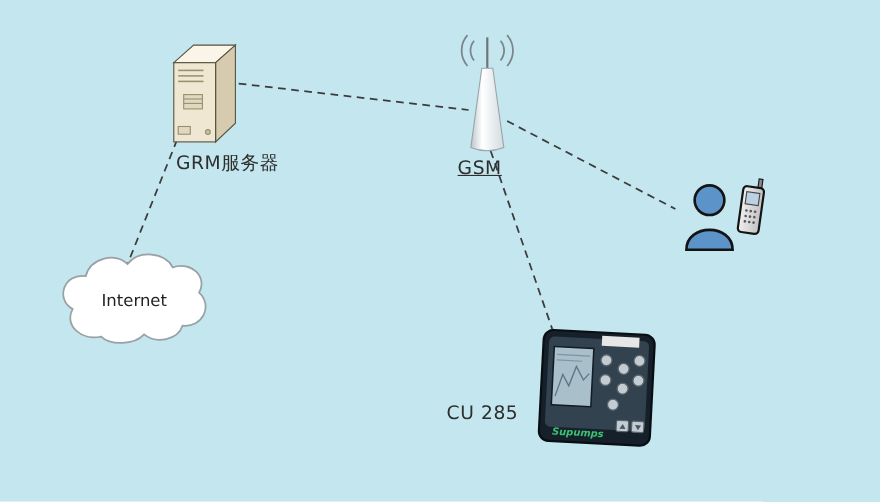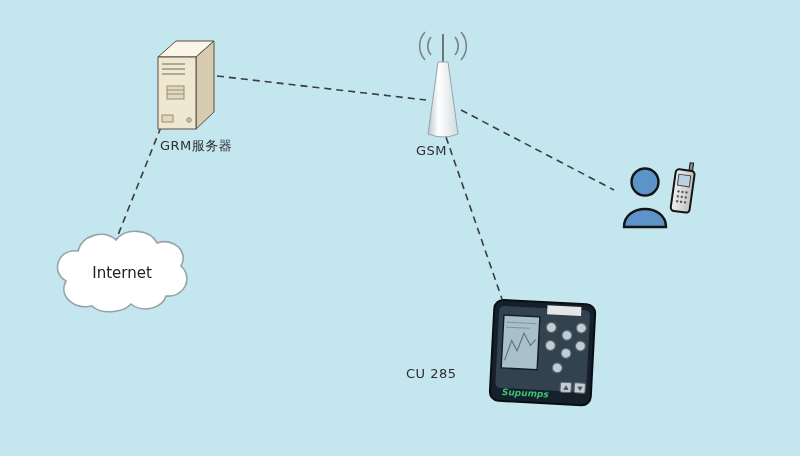--- a/index.html
+++ b/index.html
@@ -15,37 +15,37 @@
     overflow: hidden;
   }
   .diagram-svg {
     position: absolute;
     left: 0;
     top: 0;
   }
   .node-label {
     position: absolute;
     color: #2e2e2e;
-    font-size: 13px;
+    font-size: 17px;
     font-weight: 500;
     letter-spacing: 0.5px;
     white-space: nowrap;
   }
   .cloud-label {
     position: absolute;
     left: 70px;
     top: 264px;
     width: 104px;
     text-align: center;
     color: #222;
     font-size: 15px;
     font-weight: 500;
   }
   .label-server   { left: 160px; top: 137px; }
-  .label-gsm      { left: 416px; top: 143px; }
+  .label-gsm      { left: 416px; top: 143px; text-decoration: underline; }
   .label-internet-caption { left: 70px;  top: 326px; }
   .label-cu361    { left: 406px; top: 366px; }
 </style>
 </head>
 <body>
 
 <div class="canvas">
 
   <svg class="diagram-svg" width="800" height="456" viewBox="0 0 800 456">
 

